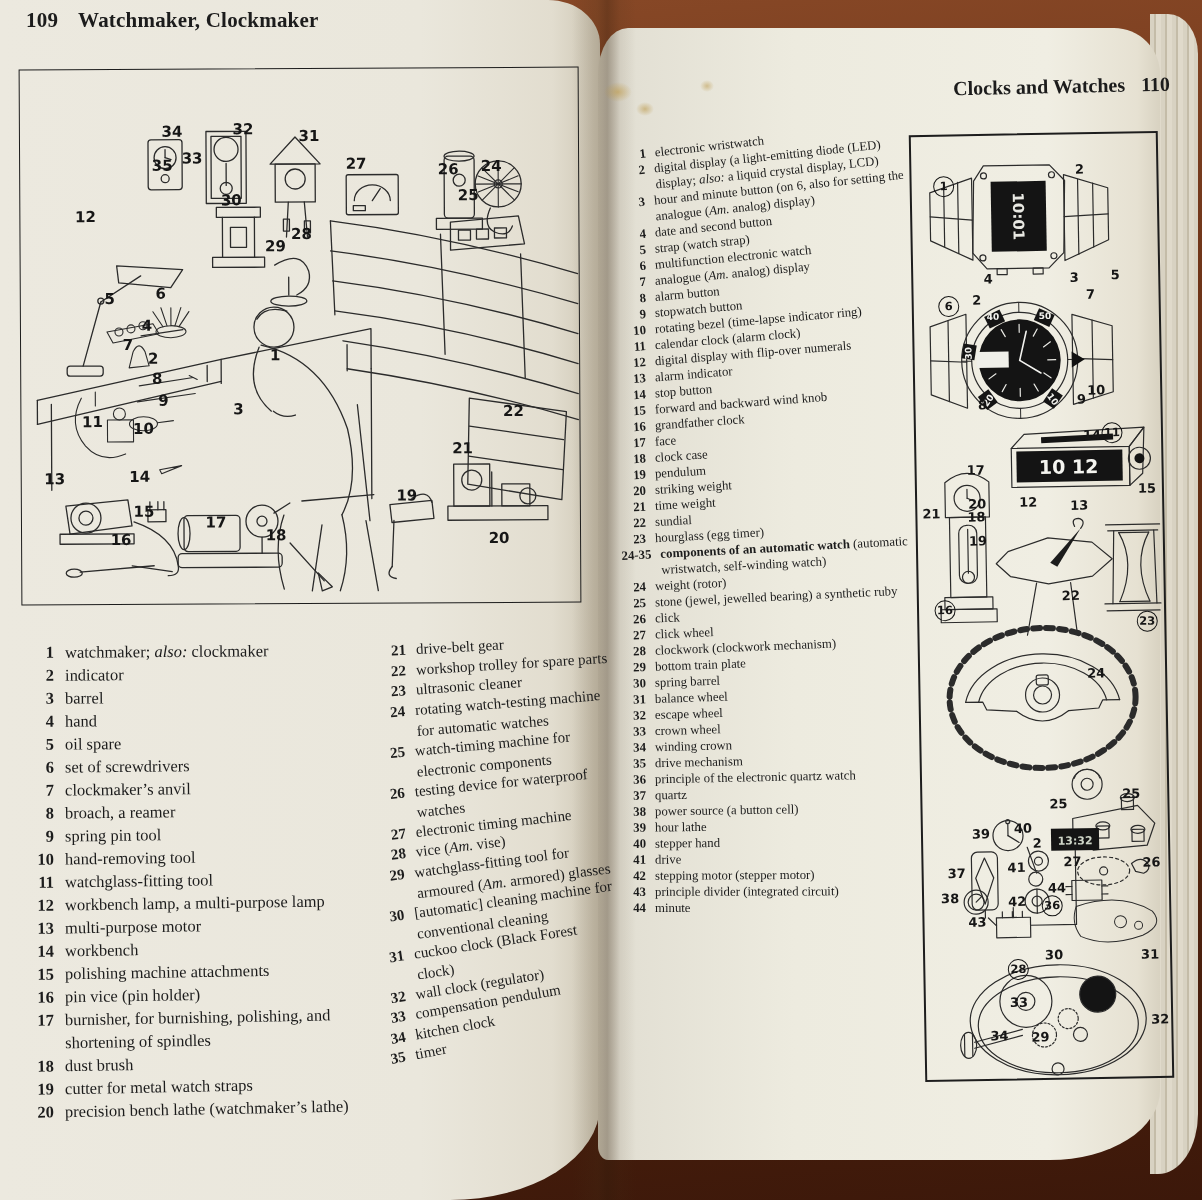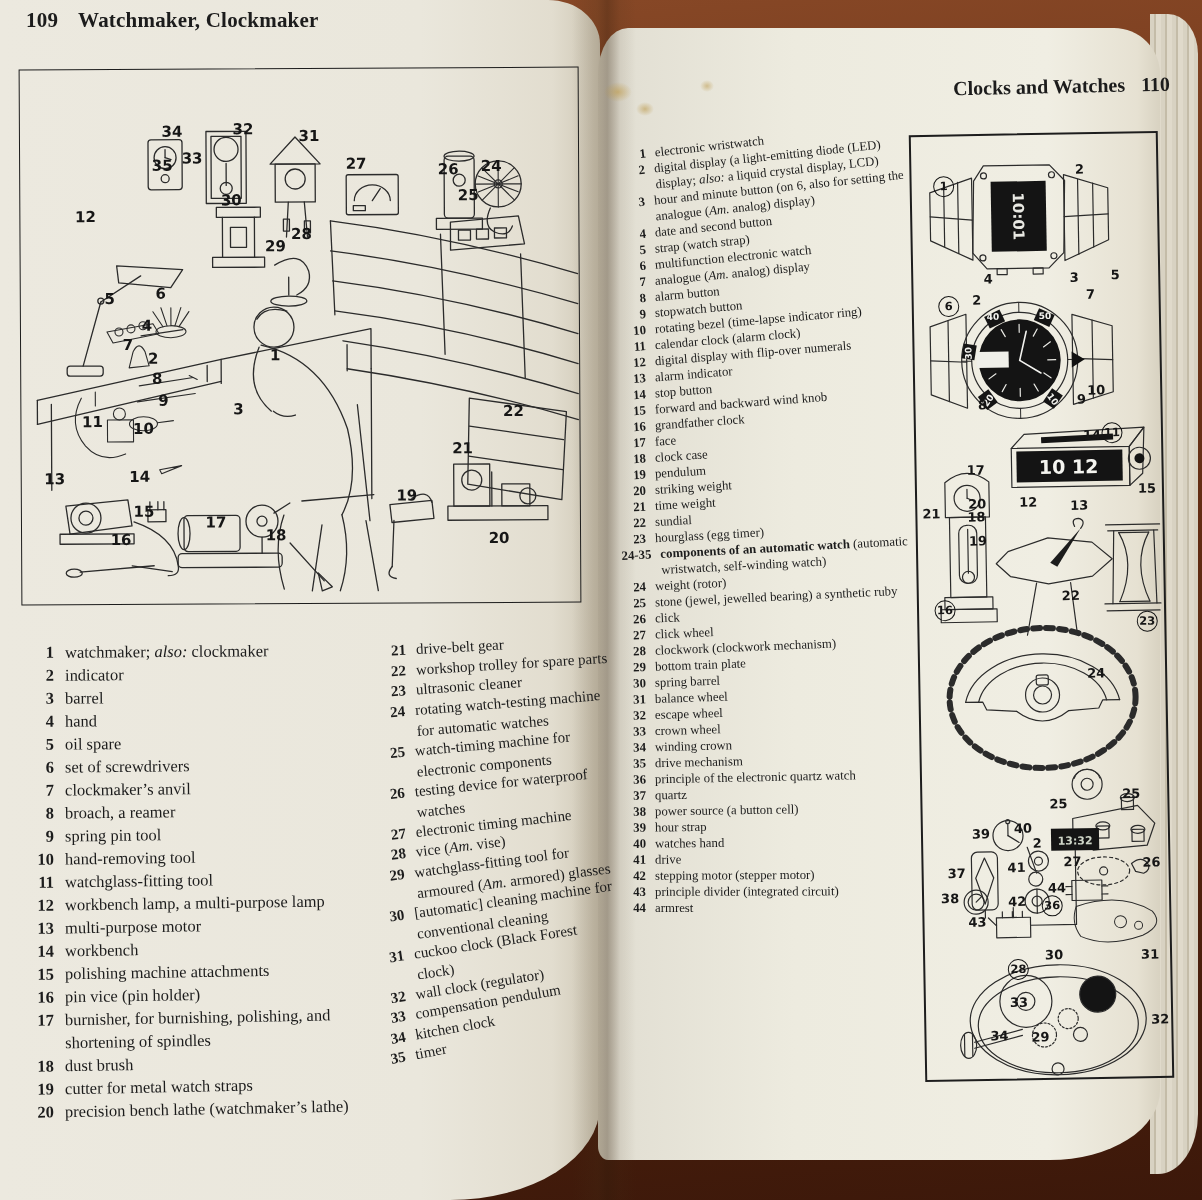--- a/index.html
+++ b/index.html
@@ -549,41 +549,41 @@
     <div class="li-row" style="transform: rotate(-1.02deg);">
       <span class="li-num">37</span>
       <span class="li-txt">quartz</span>
     </div>
     <div class="li-row" style="transform: rotate(-0.88deg);">
       <span class="li-num">38</span>
       <span class="li-txt">power source (a button cell)</span>
     </div>
     <div class="li-row" style="transform: rotate(-0.74deg);">
       <span class="li-num">39</span>
-      <span class="li-txt">hour strap</span>
+      <span class="li-txt">hour lathe</span>
     </div>
     <div class="li-row" style="transform: rotate(-0.6deg);">
       <span class="li-num">40</span>
-      <span class="li-txt">watches hand</span>
+      <span class="li-txt">stepper hand</span>
     </div>
     <div class="li-row" style="transform: rotate(-0.46deg);">
       <span class="li-num">41</span>
       <span class="li-txt">drive</span>
     </div>
     <div class="li-row" style="transform: rotate(-0.32deg);">
       <span class="li-num">42</span>
       <span class="li-txt">stepping motor (stepper motor)</span>
     </div>
     <div class="li-row" style="transform: rotate(-0.18deg);">
       <span class="li-num">43</span>
       <span class="li-txt">principle divider (integrated circuit)</span>
     </div>
     <div class="li-row" style="transform: rotate(-0.04deg);">
       <span class="li-num">44</span>
-      <span class="li-txt">armrest</span>
+      <span class="li-txt">minute</span>
     </div>
   </div>
 
 <div class="panel panel-right rp">
   <svg width="245" height="943" viewBox="0 0 245 943">
     <g stroke="#2b2b2b" stroke-width="1.2" fill="none" stroke-linecap="round" stroke-linejoin="round">
 
       <path d="M18,56 L60,42 L60,124 L18,104 Z"></path>
         <line x1="32" y1="51" x2="32" y2="110"></line>
         <line x1="46" y1="46" x2="46" y2="117"></line>

